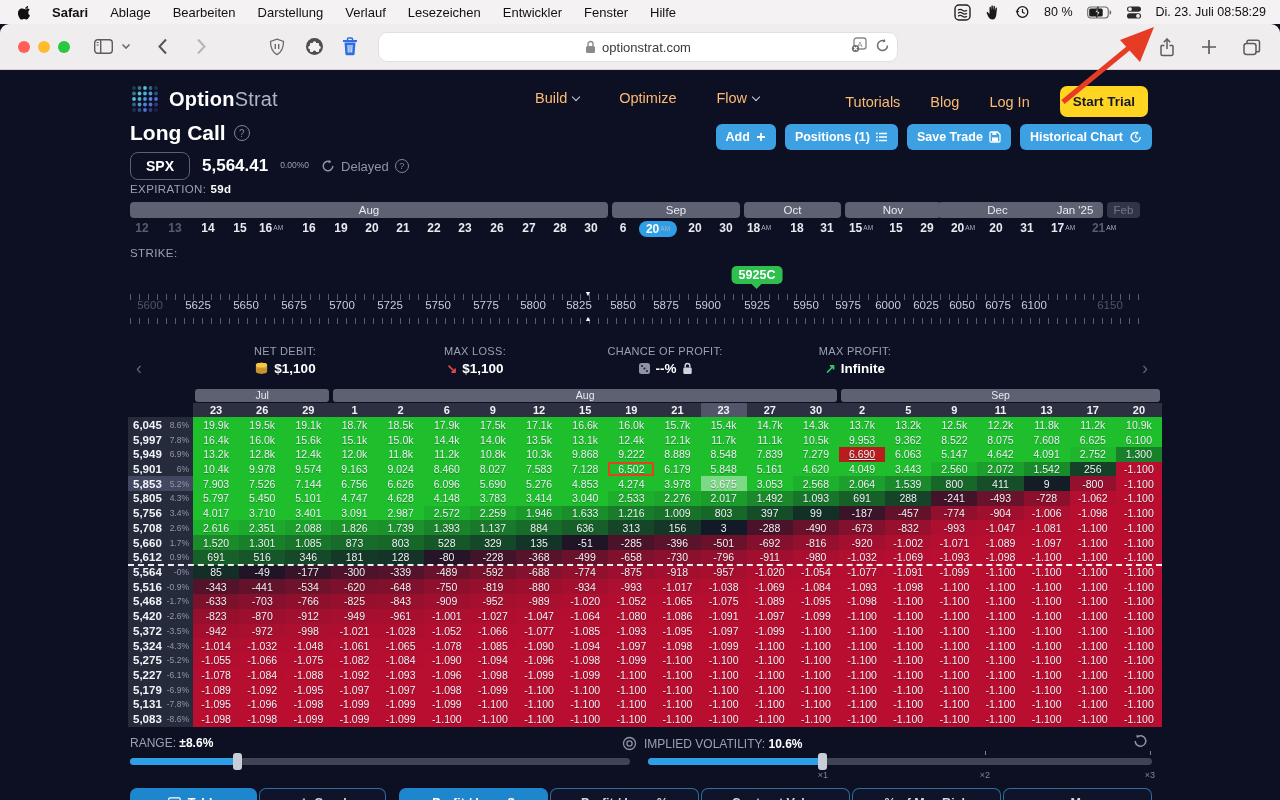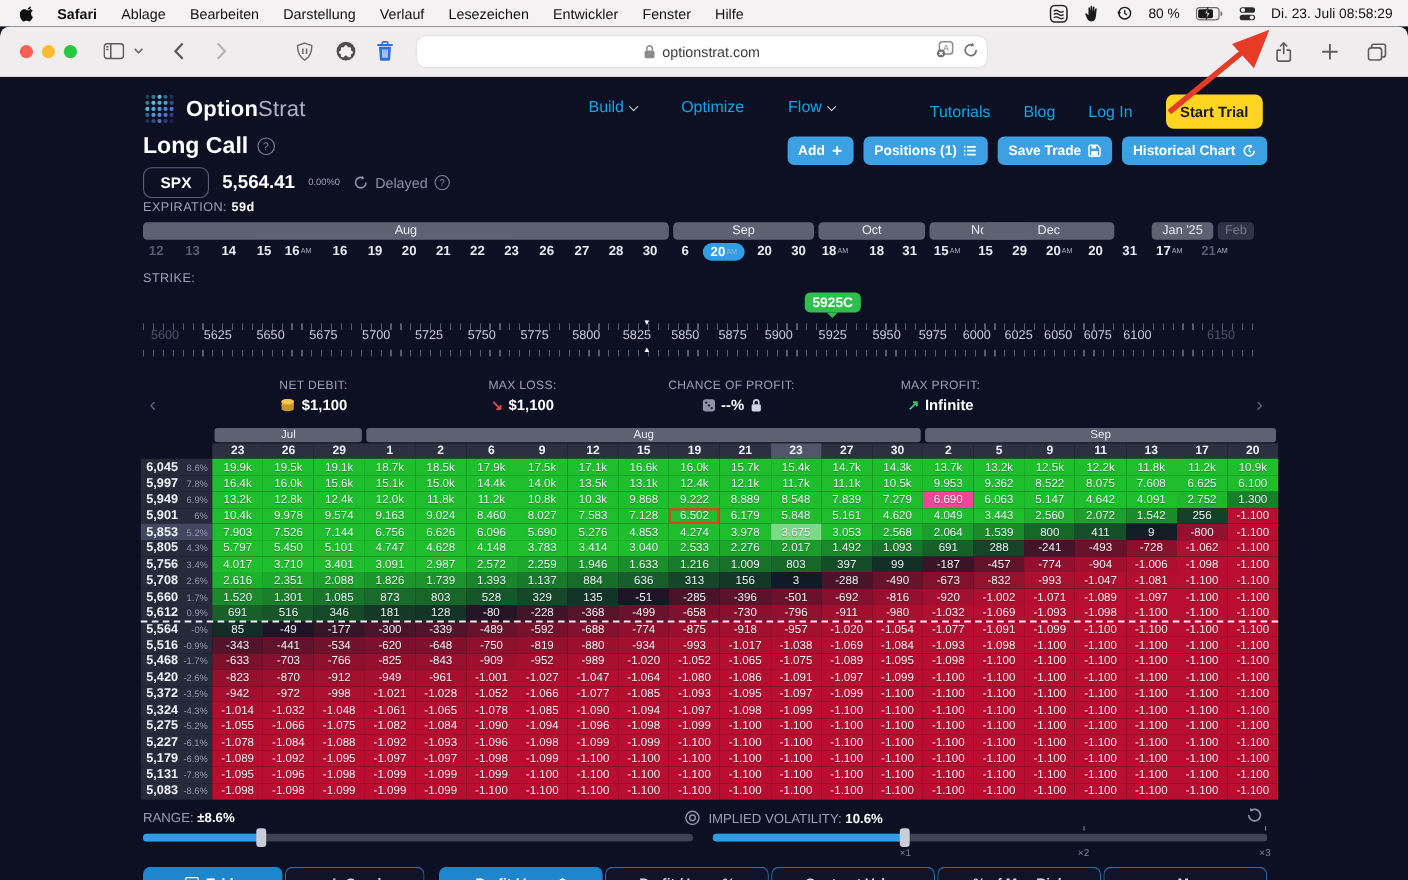--- a/index.html
+++ b/index.html
@@ -32,21 +32,21 @@
   
   .page{position:absolute;top:46px;left:0;width:1280px;height:730px;background:#0c1022;color:#e9ebf3;}
   .muted{color:#8d93a8;}
   
   .nav{position:absolute;top:12px;left:0;width:1280px;height:36px;}
   .logo{position:absolute;left:130px;top:2px;display:flex;align-items:center;gap:9px;}
   .logo-text{font-size:20px;letter-spacing:.2px;}
   .logo-text b{color:#fff;font-weight:bold;} .logo-text span{color:#aeb4c8;font-weight:400;}
   .nav-center{position:absolute;left:535px;top:8px;display:flex;gap:40px;font-size:14.5px;}
   .nav-right{position:absolute;right:132px;top:4px;display:flex;gap:30px;align-items:center;font-size:14.5px;}
-  .navlink{display:flex;align-items:center;gap:6px;color:#0ea5e9;cursor:pointer;}
+  .navlink{display:flex;align-items:center;gap:6px;color:#fdba74;cursor:pointer;}
   .chev{width:6px;height:6px;border-right:1.6px solid #cfd4e2;border-bottom:1.6px solid #cfd4e2;
     transform:rotate(45deg);margin-top:-3px;}
   .cta{background:#ffd521;color:#17192b;font-weight:bold;font-size:13.5px;padding:8px 13px;border-radius:7px;}
   
   .title-row{position:absolute;left:130px;top:51px;display:flex;align-items:center;gap:8px;}
   .title{font-size:21px;font-weight:bold;color:#fff;}
   .qmark{width:16px;height:16px;border:1.4px solid #7e849a;border-radius:50%;color:#7e849a;
     font-size:10px;display:flex;align-items:center;justify-content:center;}
   .ticker-row{position:absolute;left:130px;top:82px;display:flex;align-items:center;gap:12px;}
   .spxbox{border:1px solid #596079;border-radius:8px;padding:5px 15px;font-size:14px;font-weight:bold;color:#fff;}
@@ -407,21 +407,21 @@
       </div>
 
     <div class="exp-label">
       <span>EXPIRATION:</span><b>59d</b>
     </div>
     <div class="months" id="months">
         <div class="mbar" style="left: 130px; width: 478px;">Aug</div>
         <div class="mbar" style="left: 612px; width: 128px;">Sep</div>
         <div class="mbar" style="left: 744px; width: 97px;">Oct</div>
         <div class="mbar" style="left: 845px; width: 96px;">Nov</div>
-        <div class="mbar" style="left: 894px; width: 119px;">Dec</div>
+        <div class="mbar" style="left: 938px; width: 119px;">Dec</div>
         <div class="mbar" style="left: 1047px; width: 56px;">Jan '25</div>
         <div class="mbar dim" style="left: 1107px; width: 33px;">Feb</div>
       </div>
     <div class="dates" id="dates">
         <span class="date dim" style="left: 142px;">12</span>
         <span class="date dim" style="left: 175px;">13</span>
         <span class="date" style="left: 208px;">14</span>
         <span class="date" style="left: 240px;">15</span>
         <span class="date" style="left: 271px;">16<span class="am">AM</span></span>
         <span class="date" style="left: 309px;">16</span>
@@ -629,21 +629,21 @@
         <div class="cell" style="background: rgb(30, 190, 45);">11.8k</div>
         <div class="cell" style="background: rgb(30, 190, 45);">11.2k</div>
         <div class="cell" style="background: rgb(30, 190, 45);">10.8k</div>
         <div class="cell" style="background: rgb(30, 190, 45);">10.3k</div>
         <div class="cell" style="background: rgb(30, 190, 45);">9.868</div>
         <div class="cell" style="background: rgb(30, 190, 45);">9.222</div>
         <div class="cell" style="background: rgb(30, 190, 45);">8.889</div>
         <div class="cell" style="background: rgb(30, 190, 45);">8.548</div>
         <div class="cell" style="background: rgb(30, 190, 45);">7.839</div>
         <div class="cell" style="background: rgb(30, 190, 45);">7.279</div>
-        <div class="cell" style="background: #ec4899;">6.690</div>
+        <div class="cell" style="background: #b91c1c; text-decoration: underline;">6.690</div>
         <div class="cell" style="background: rgb(30, 190, 45);">6.063</div>
         <div class="cell" style="background: rgb(30, 190, 45);">5.147</div>
         <div class="cell" style="background: rgb(30, 190, 45);">4.642</div>
         <div class="cell" style="background: rgb(30, 190, 45);">4.091</div>
         <div class="cell" style="background: rgb(29, 182, 45);">2.752</div>
         <div class="cell" style="background: rgb(25, 128, 42);">1.300</div>
         <div class="rl">
           <span class="p">5,901</span>
           <span class="pct">6%</span>
         </div>

